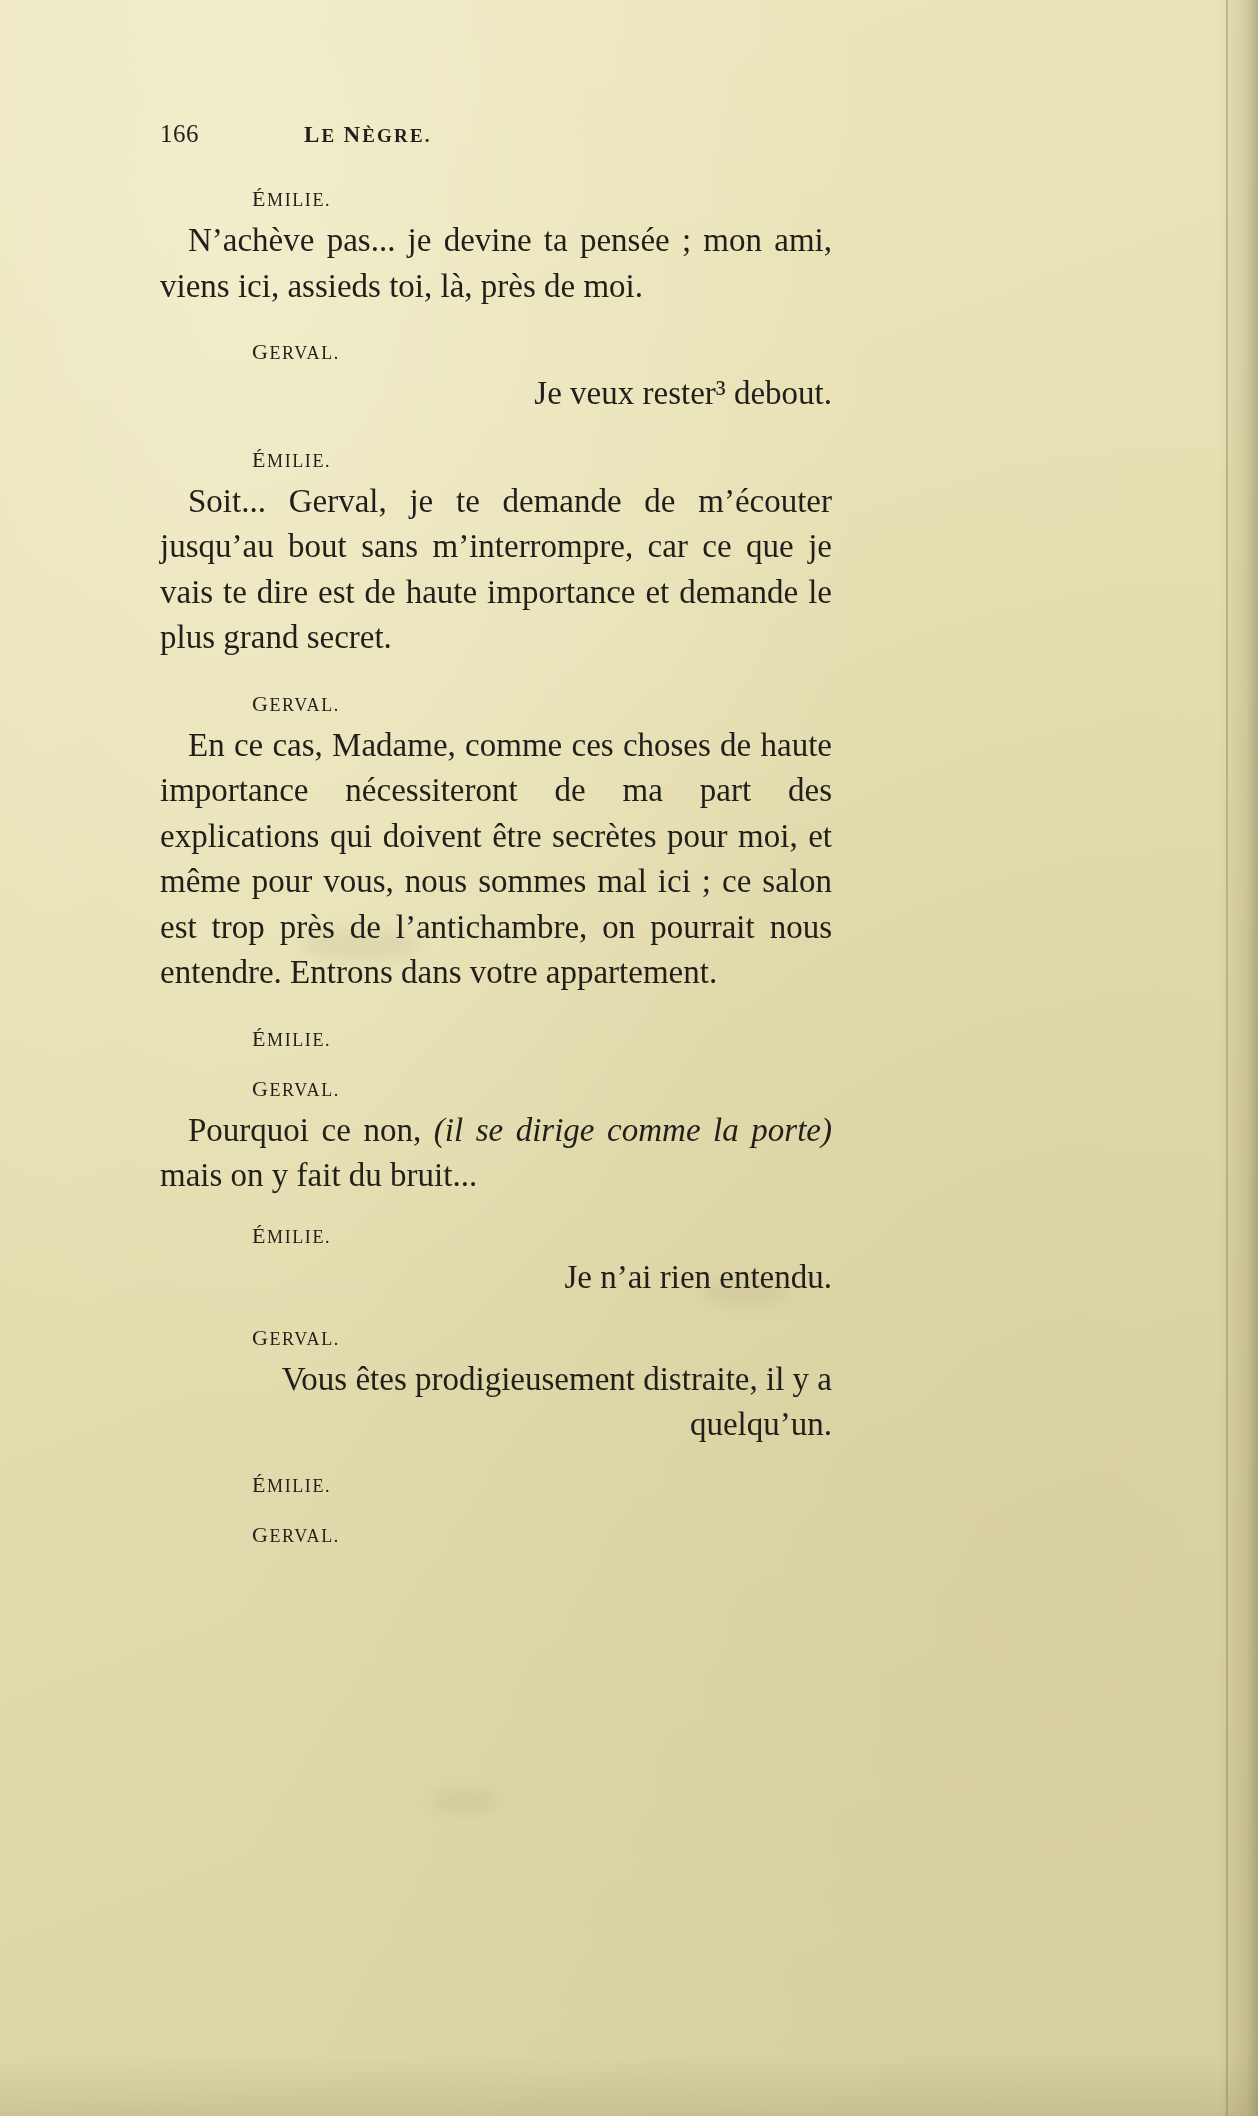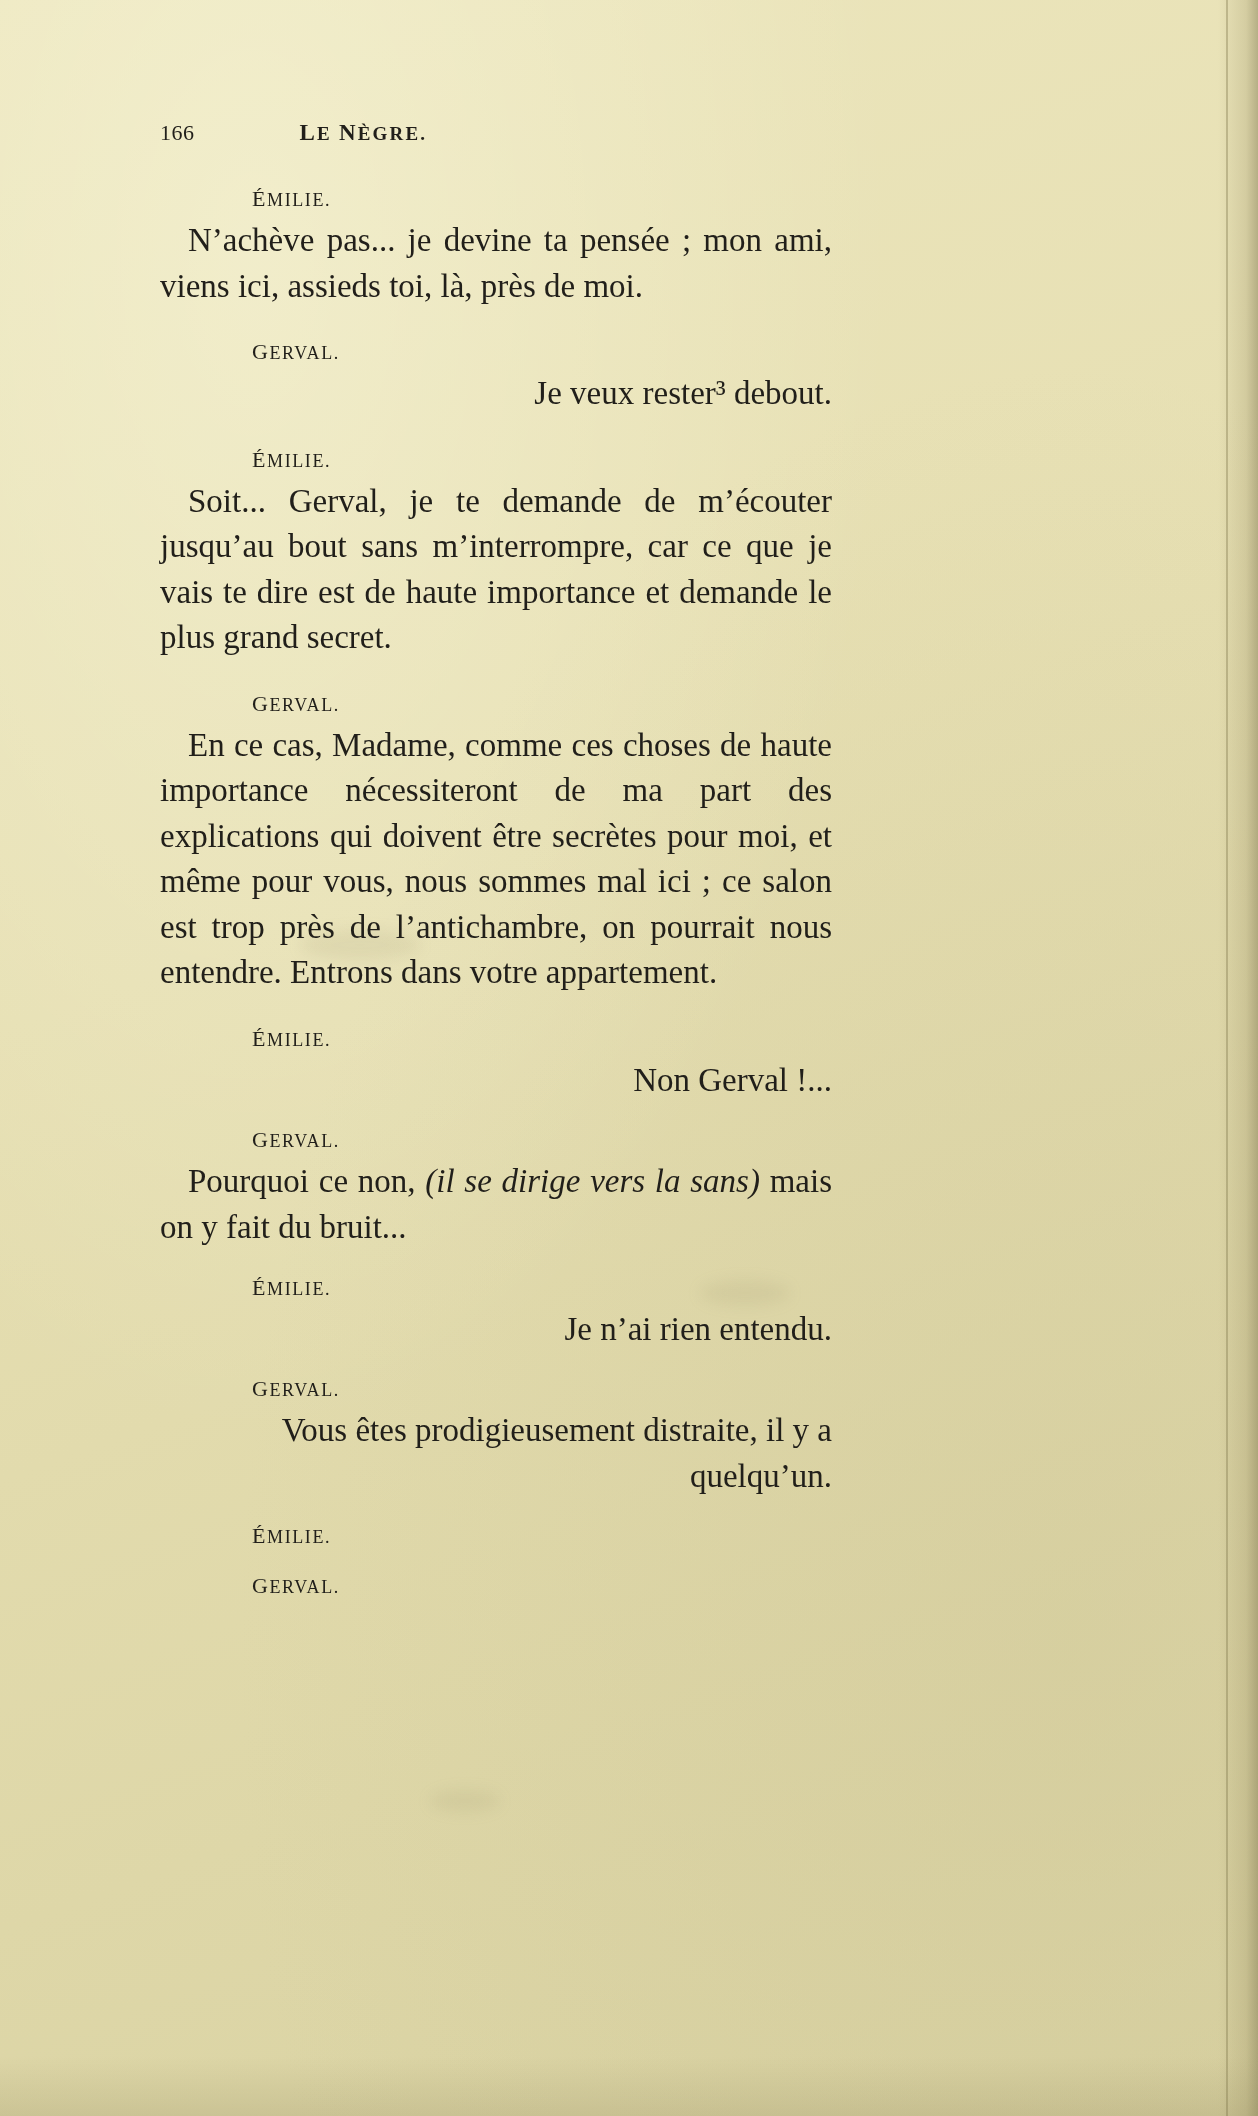--- a/index.html
+++ b/index.html
@@ -54,21 +54,21 @@
     top: 120px;
     width: 672px;
   }
   .header {
     display: flex;
     align-items: baseline;
     height: 40px;
     margin-bottom: 26px;
   }
   .folio {
-    font-size: 22px;
+    font-size: 25px;
     letter-spacing: 0.5px;
   }
   .running-title {
     margin-left: 105px;
     font-size: 19px;
     font-weight: bold;
     letter-spacing: 2.2px;
     font-variant: small-caps;
     text-transform: uppercase;
   }
@@ -146,26 +146,25 @@
     <p class="line">Soit... Gerval, je te demande de m’écouter jusqu’au bout sans m’interrompre, car ce que je vais te dire est de haute importance et demande le plus grand secret.</p>
   </div>
 
   <div class="blk">
     <div class="speaker"><span class="cap">G</span>ERVAL.</div>
     <p class="line">En ce cas, Madame, comme ces choses de haute importance nécessiteront de ma part des explications qui doivent être secrètes pour moi, et même pour vous, nous sommes mal ici ; ce salon est trop près de l’antichambre, on pourrait nous entendre. Entrons dans votre appartement.</p>
   </div>
 
   <div class="blk-tight">
     <div class="speaker"><span class="cap">É</span>MILIE.</div>
-    <p class="line nojust">Non Gerval !...</p>
   </div>
 
   <div class="blk-tight">
     <div class="speaker"><span class="cap">G</span>ERVAL.</div>
-    <p class="line"><span>Pourquoi ce non, </span><span class="stage">(il se dirige vers la sans)</span><span> mais on y fait du bruit...</span></p>
+    <p class="line"><span>Pourquoi ce non, </span><span class="stage">(il se dirige comme la porte)</span><span> mais on y fait du bruit...</span></p>
   </div>
 
   <div class="blk-tight">
     <div class="speaker"><span class="cap">É</span>MILIE.</div>
     <p class="line nojust">Je n’ai rien entendu.</p>
   </div>
 
   <div class="blk-tight">
     <div class="speaker"><span class="cap">G</span>ERVAL.</div>
     <p class="line nojust">Vous êtes prodigieusement distraite, il y a quelqu’un.</p>

